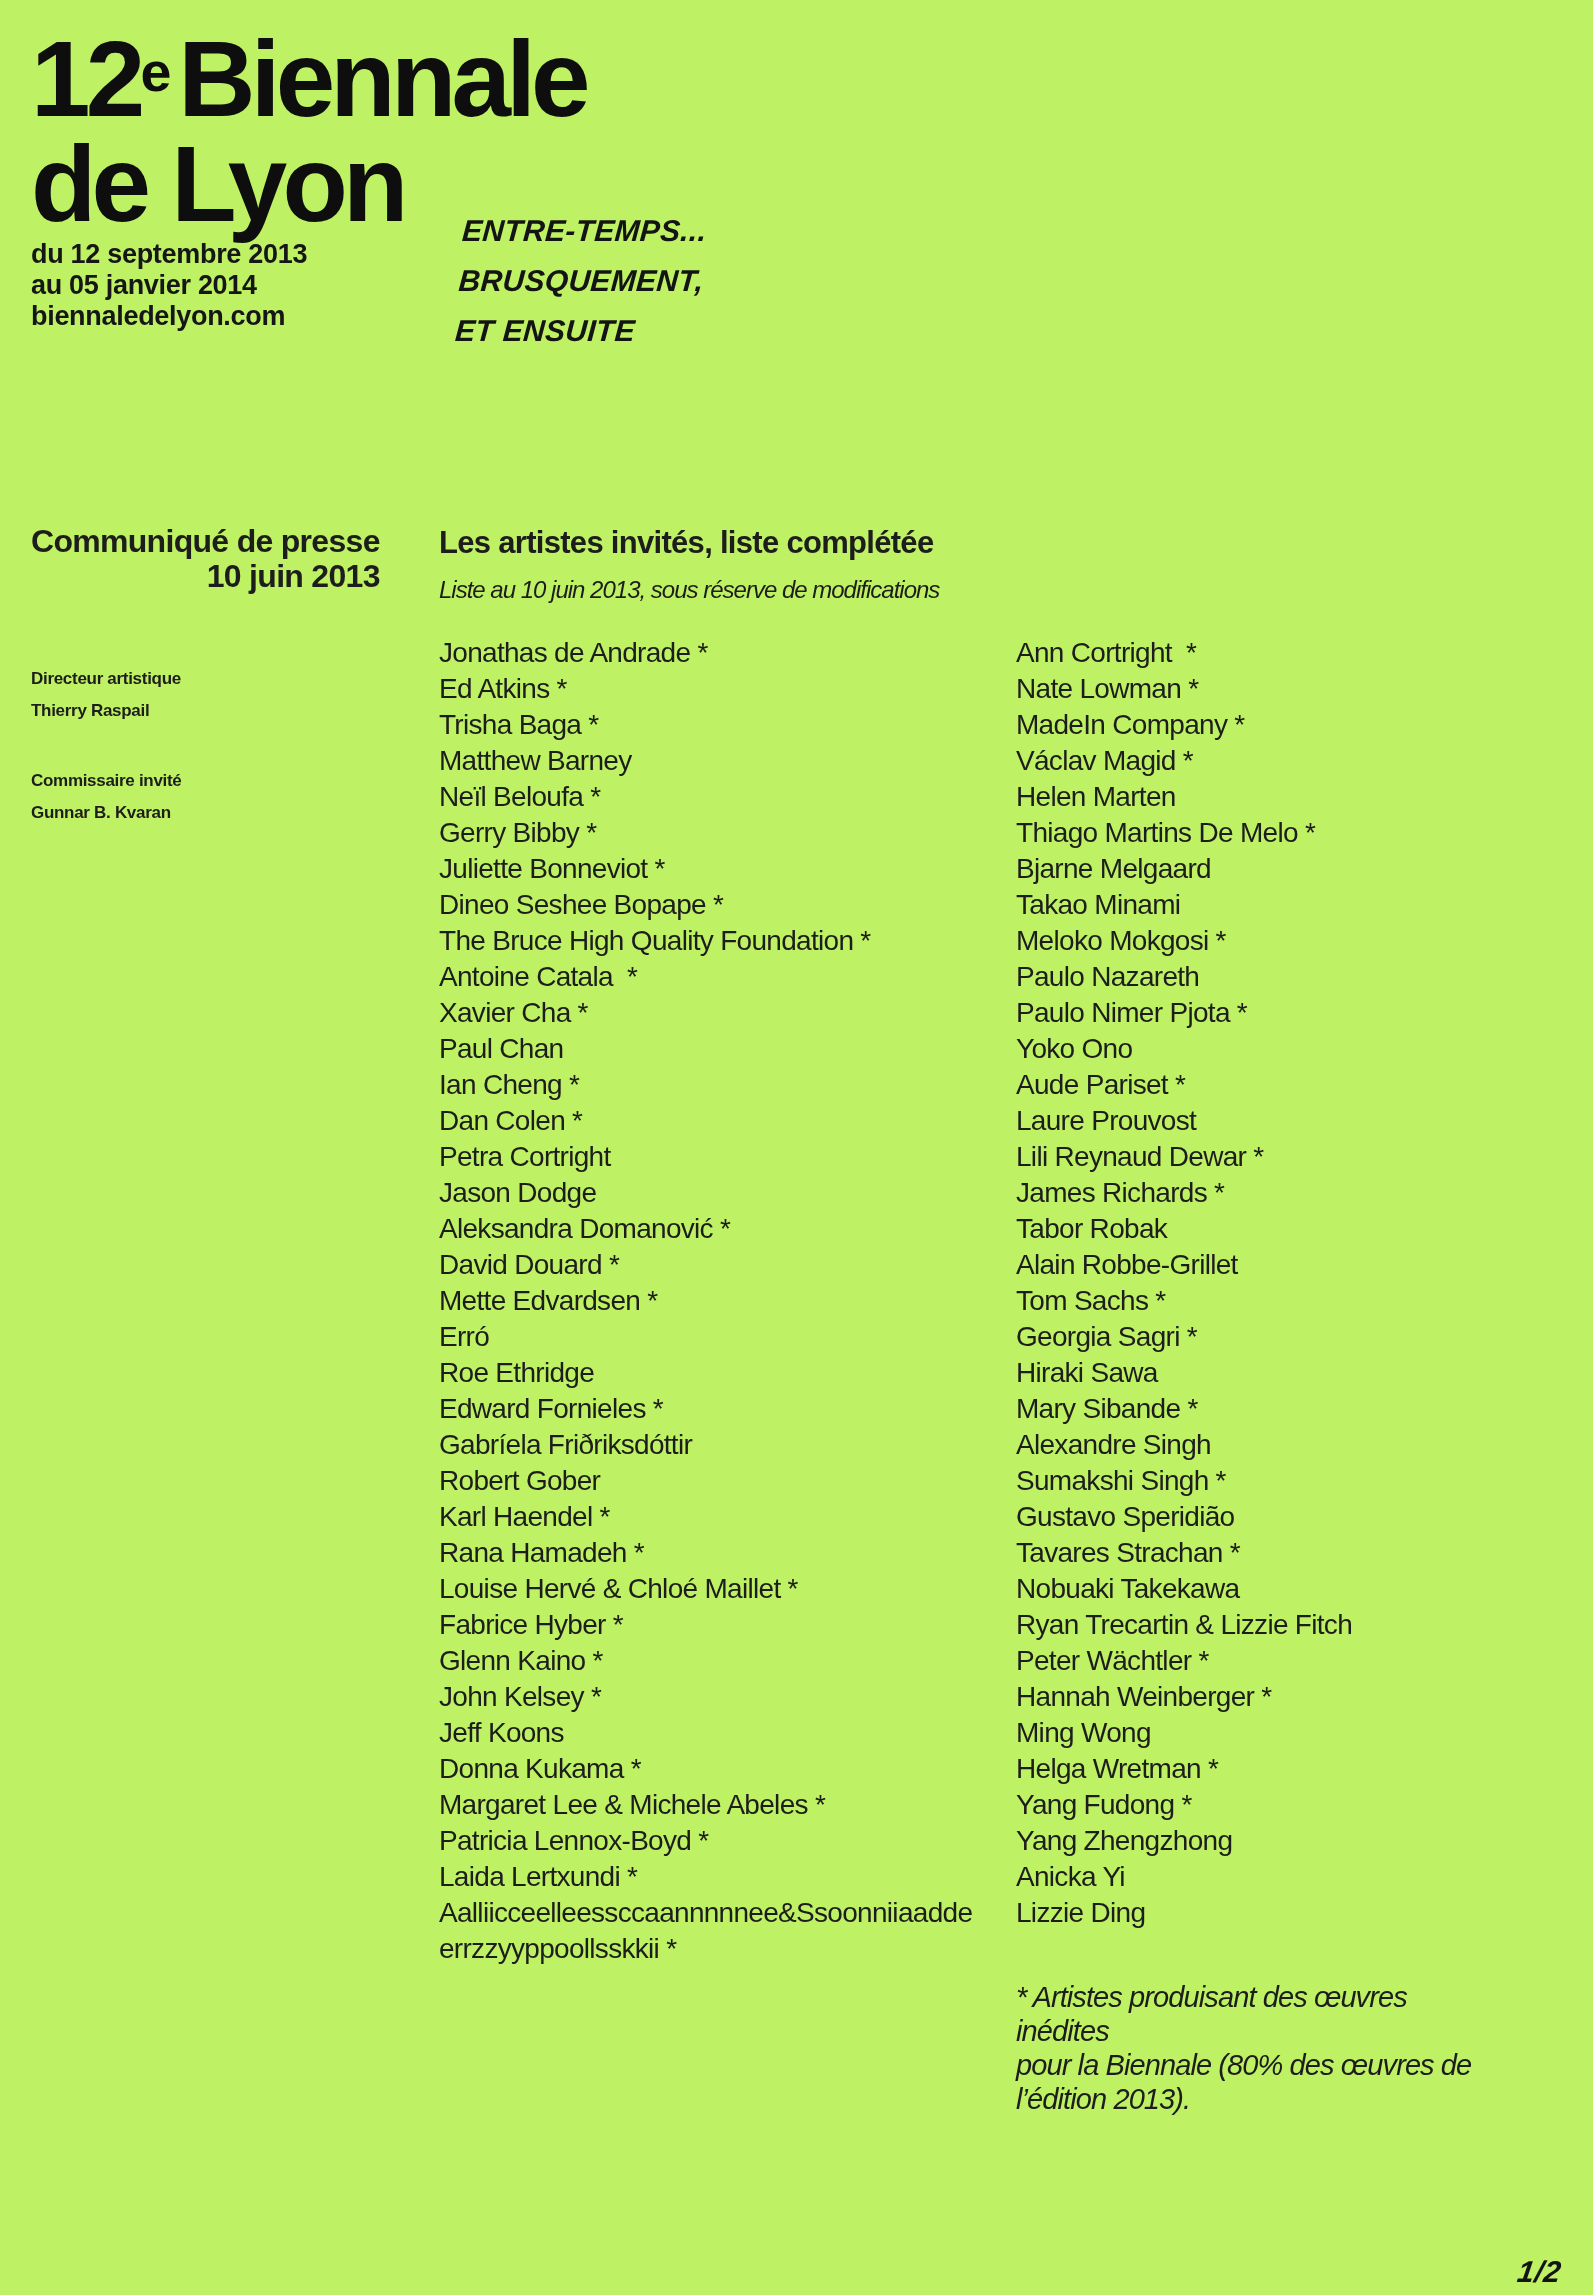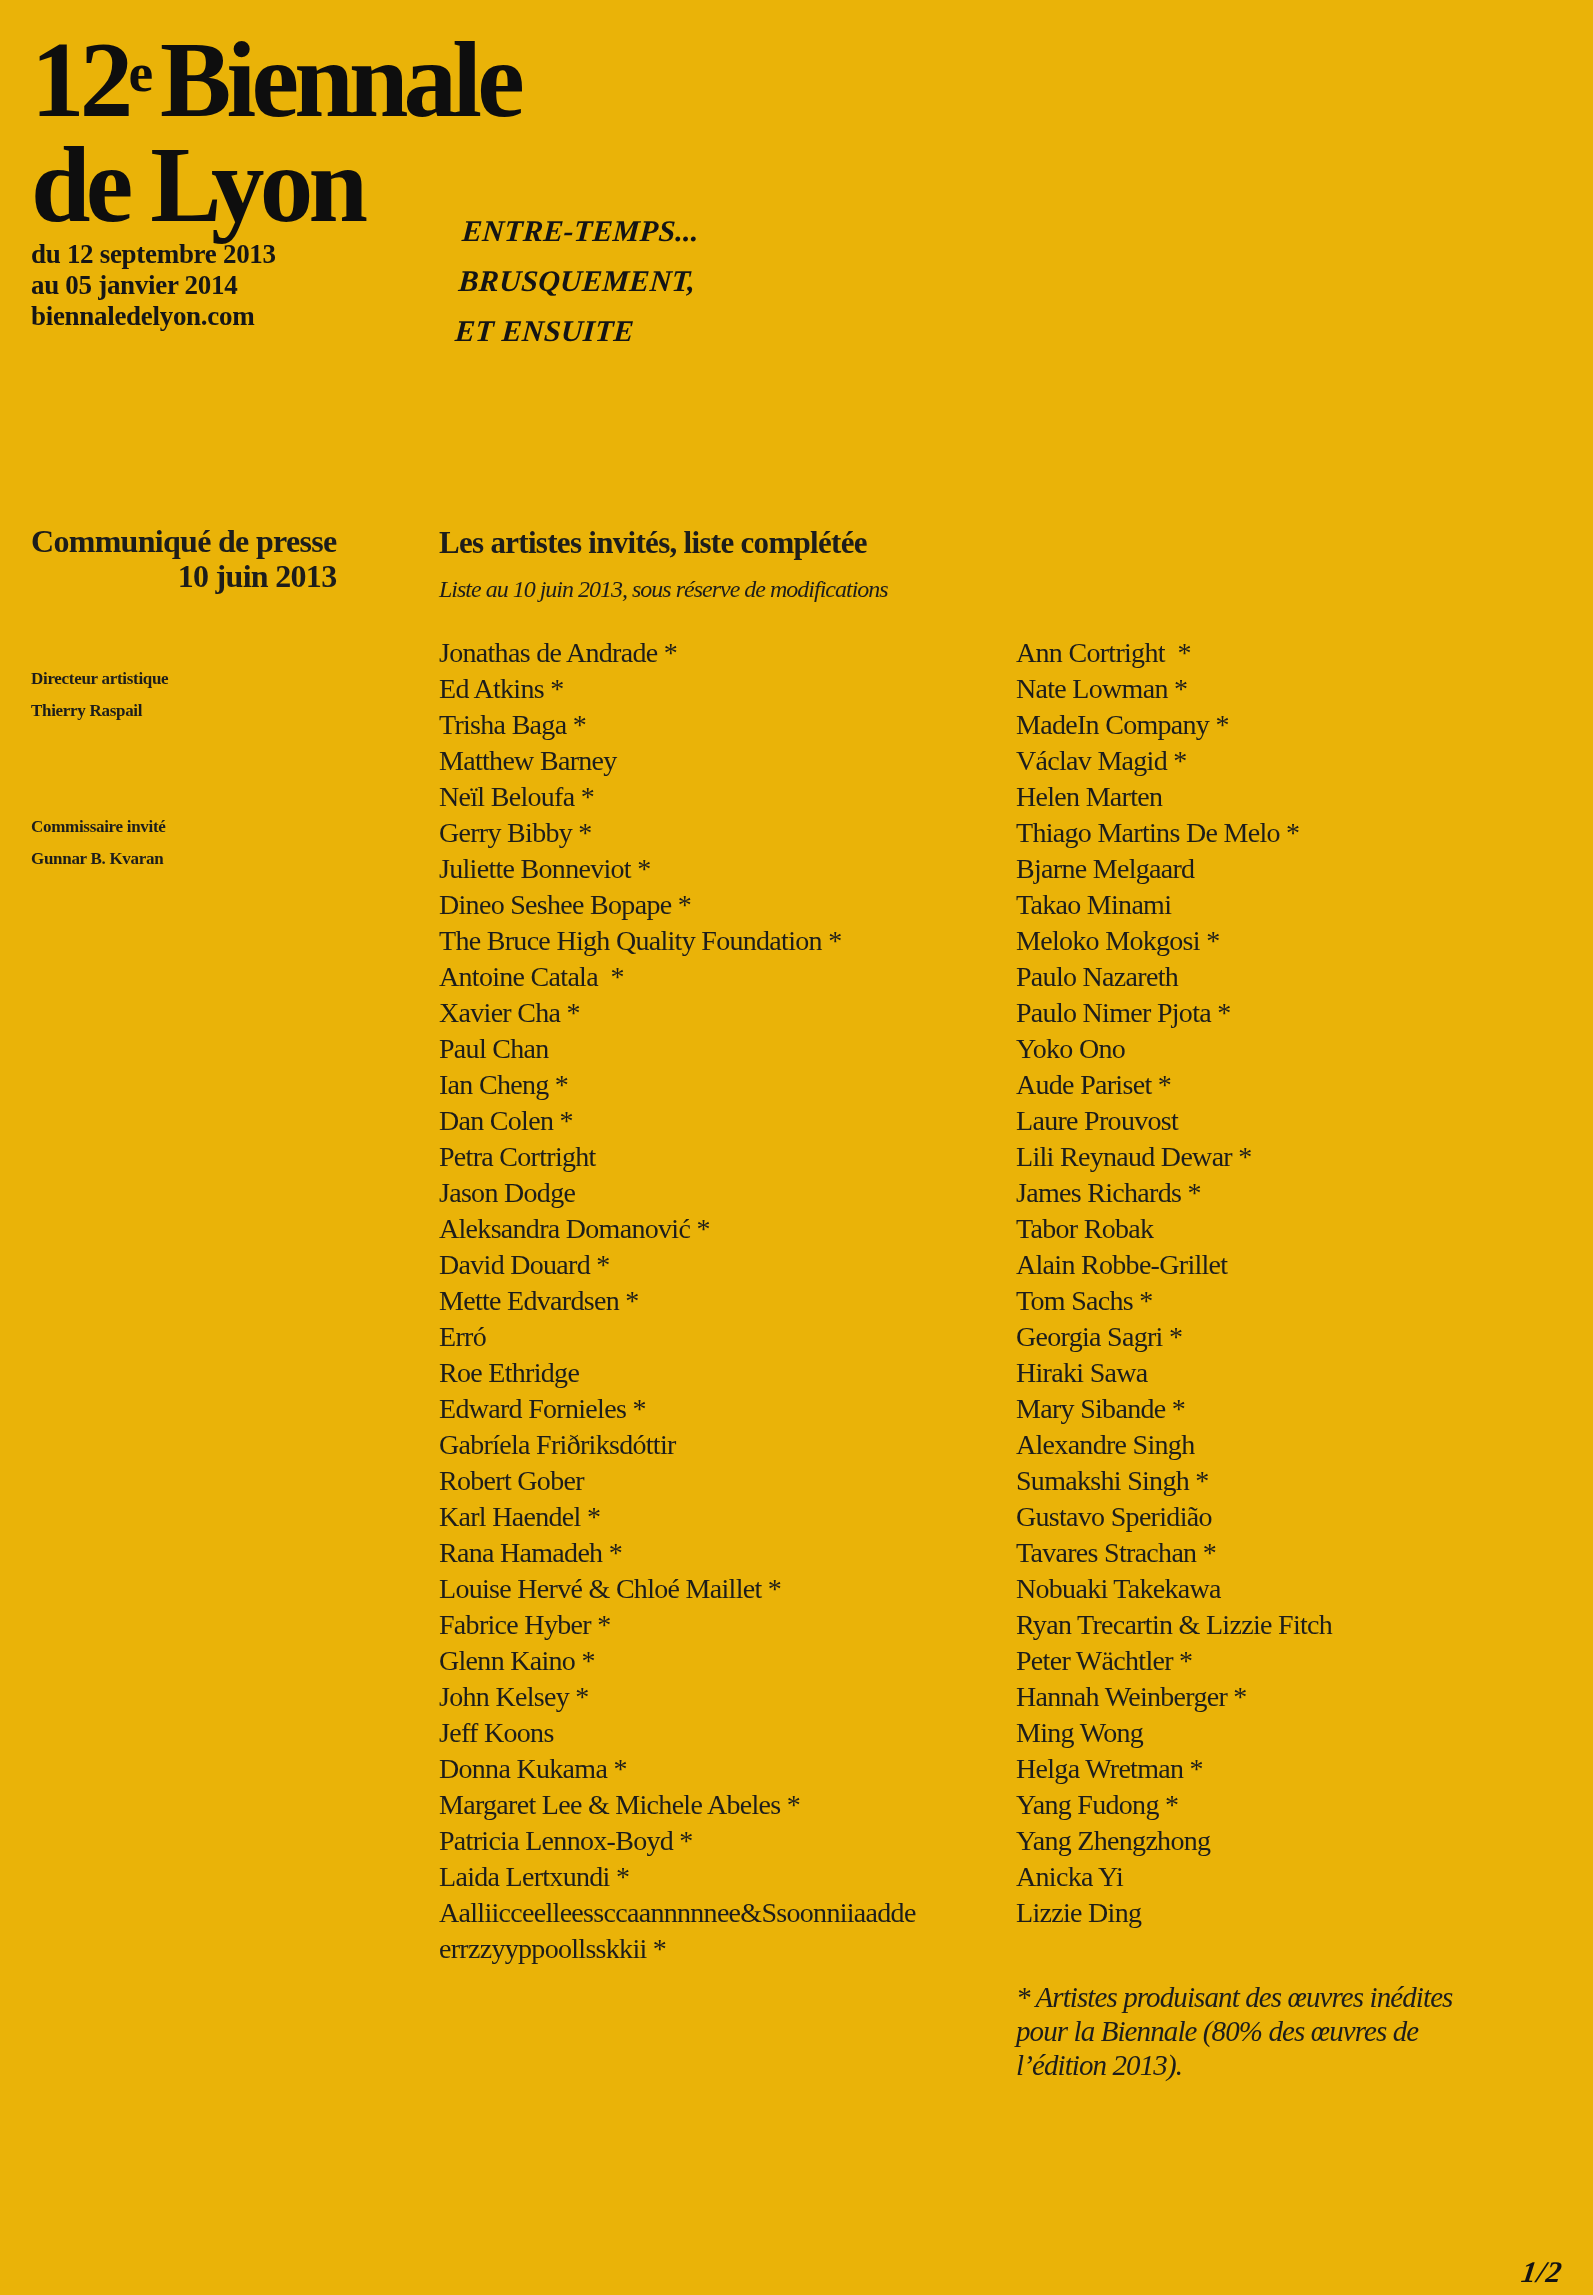--- a/index.html
+++ b/index.html
@@ -1,22 +1,22 @@
 <!DOCTYPE html>
 <html style="font-size:11px"><head>
 <meta charset="utf-8">
 <style>
   html, body { margin: 0; padding: 0; background: #e8e8e8; }
   .page {
     position: relative;
     width: 1593px;
     height: 2295px;
-    background: #eab308;
+    background: #bef264;
     color: #1d1d1b;
-    font-family: Liberation Serif, serif;
+    font-family: Liberation Sans, sans-serif;
     overflow: hidden;
   }
 
   
   .logo {
     position: absolute;
     left: 31px;
     top: 20.4px;
     font-size: 107px;
     line-height: 105px;
@@ -67,21 +67,21 @@
     position: absolute;
     left: 31px;
     top: 524px;
     font-size: 32px;
     line-height: 35px;
     font-weight: 700;
     letter-spacing: -0.7px;
     text-align: right;
   }
   .role-1 { top: 663px; }
-  .role-2 { top: 811px; }
+  .role-2 { top: 765px; }
   .role {
     position: absolute;
     left: 31px;
     font-size: 17px;
     line-height: 32px;
     font-weight: 700;
     letter-spacing: -0.3px;
   }
 
   

